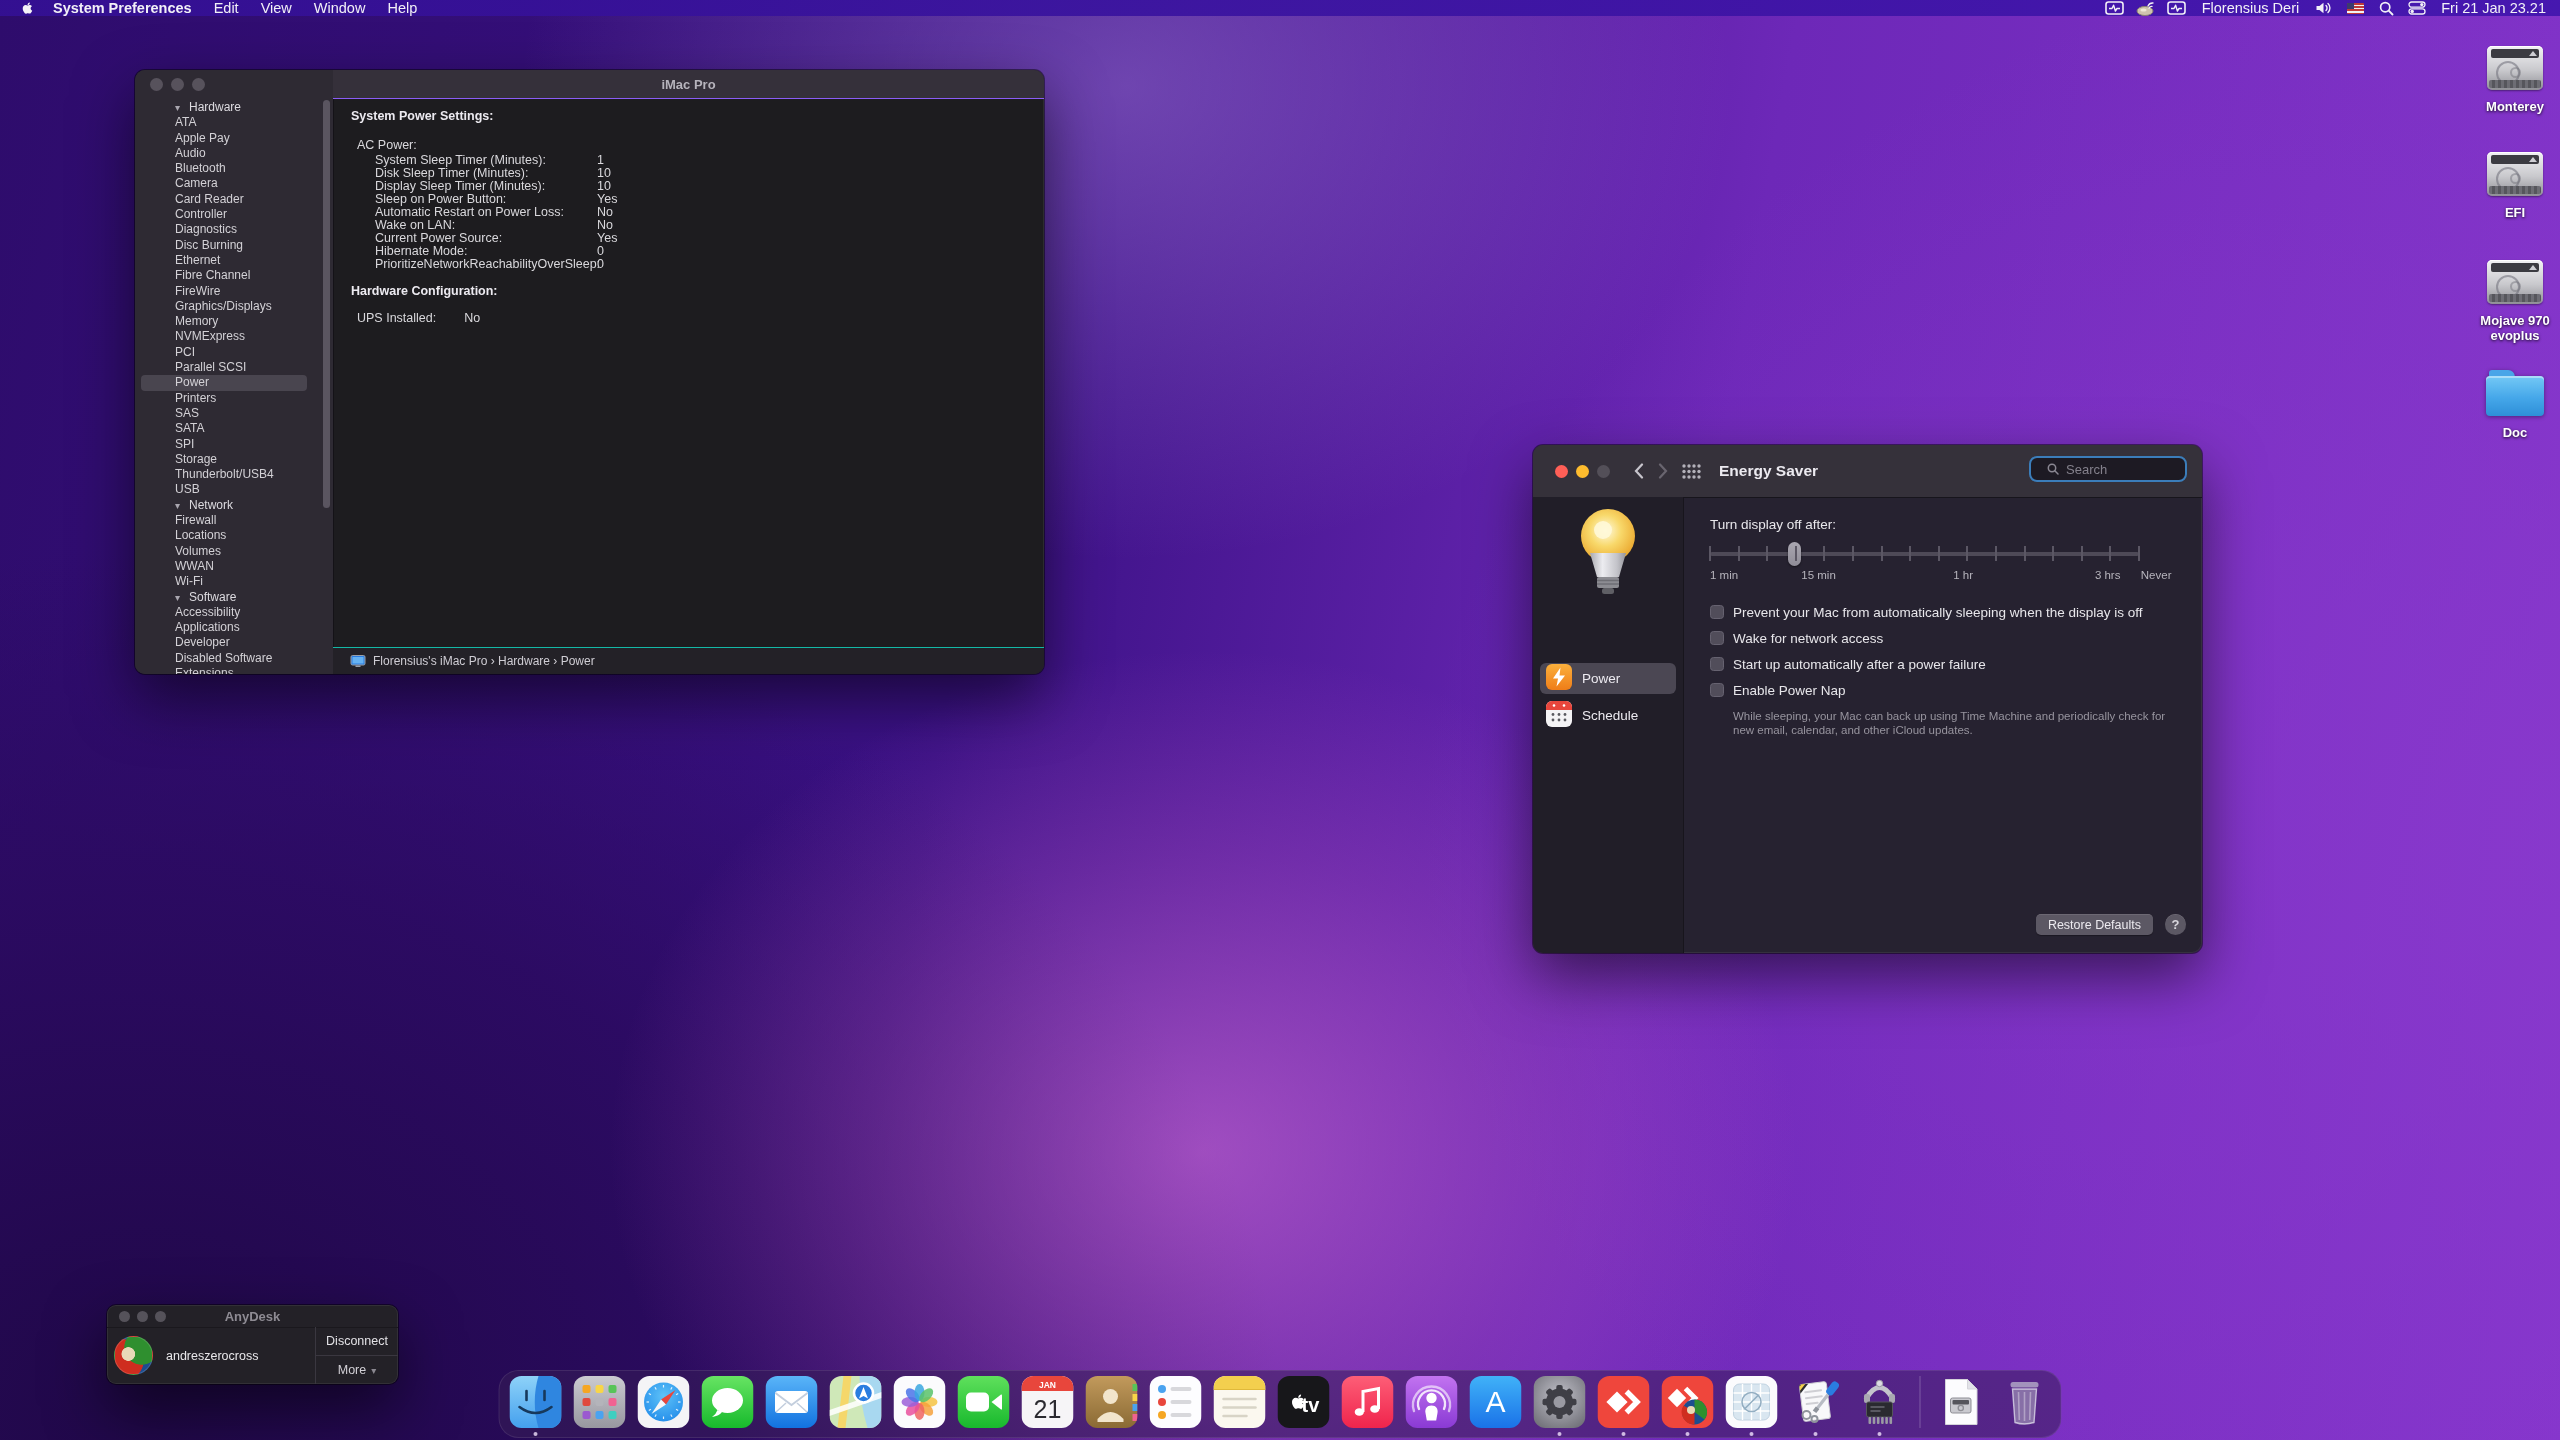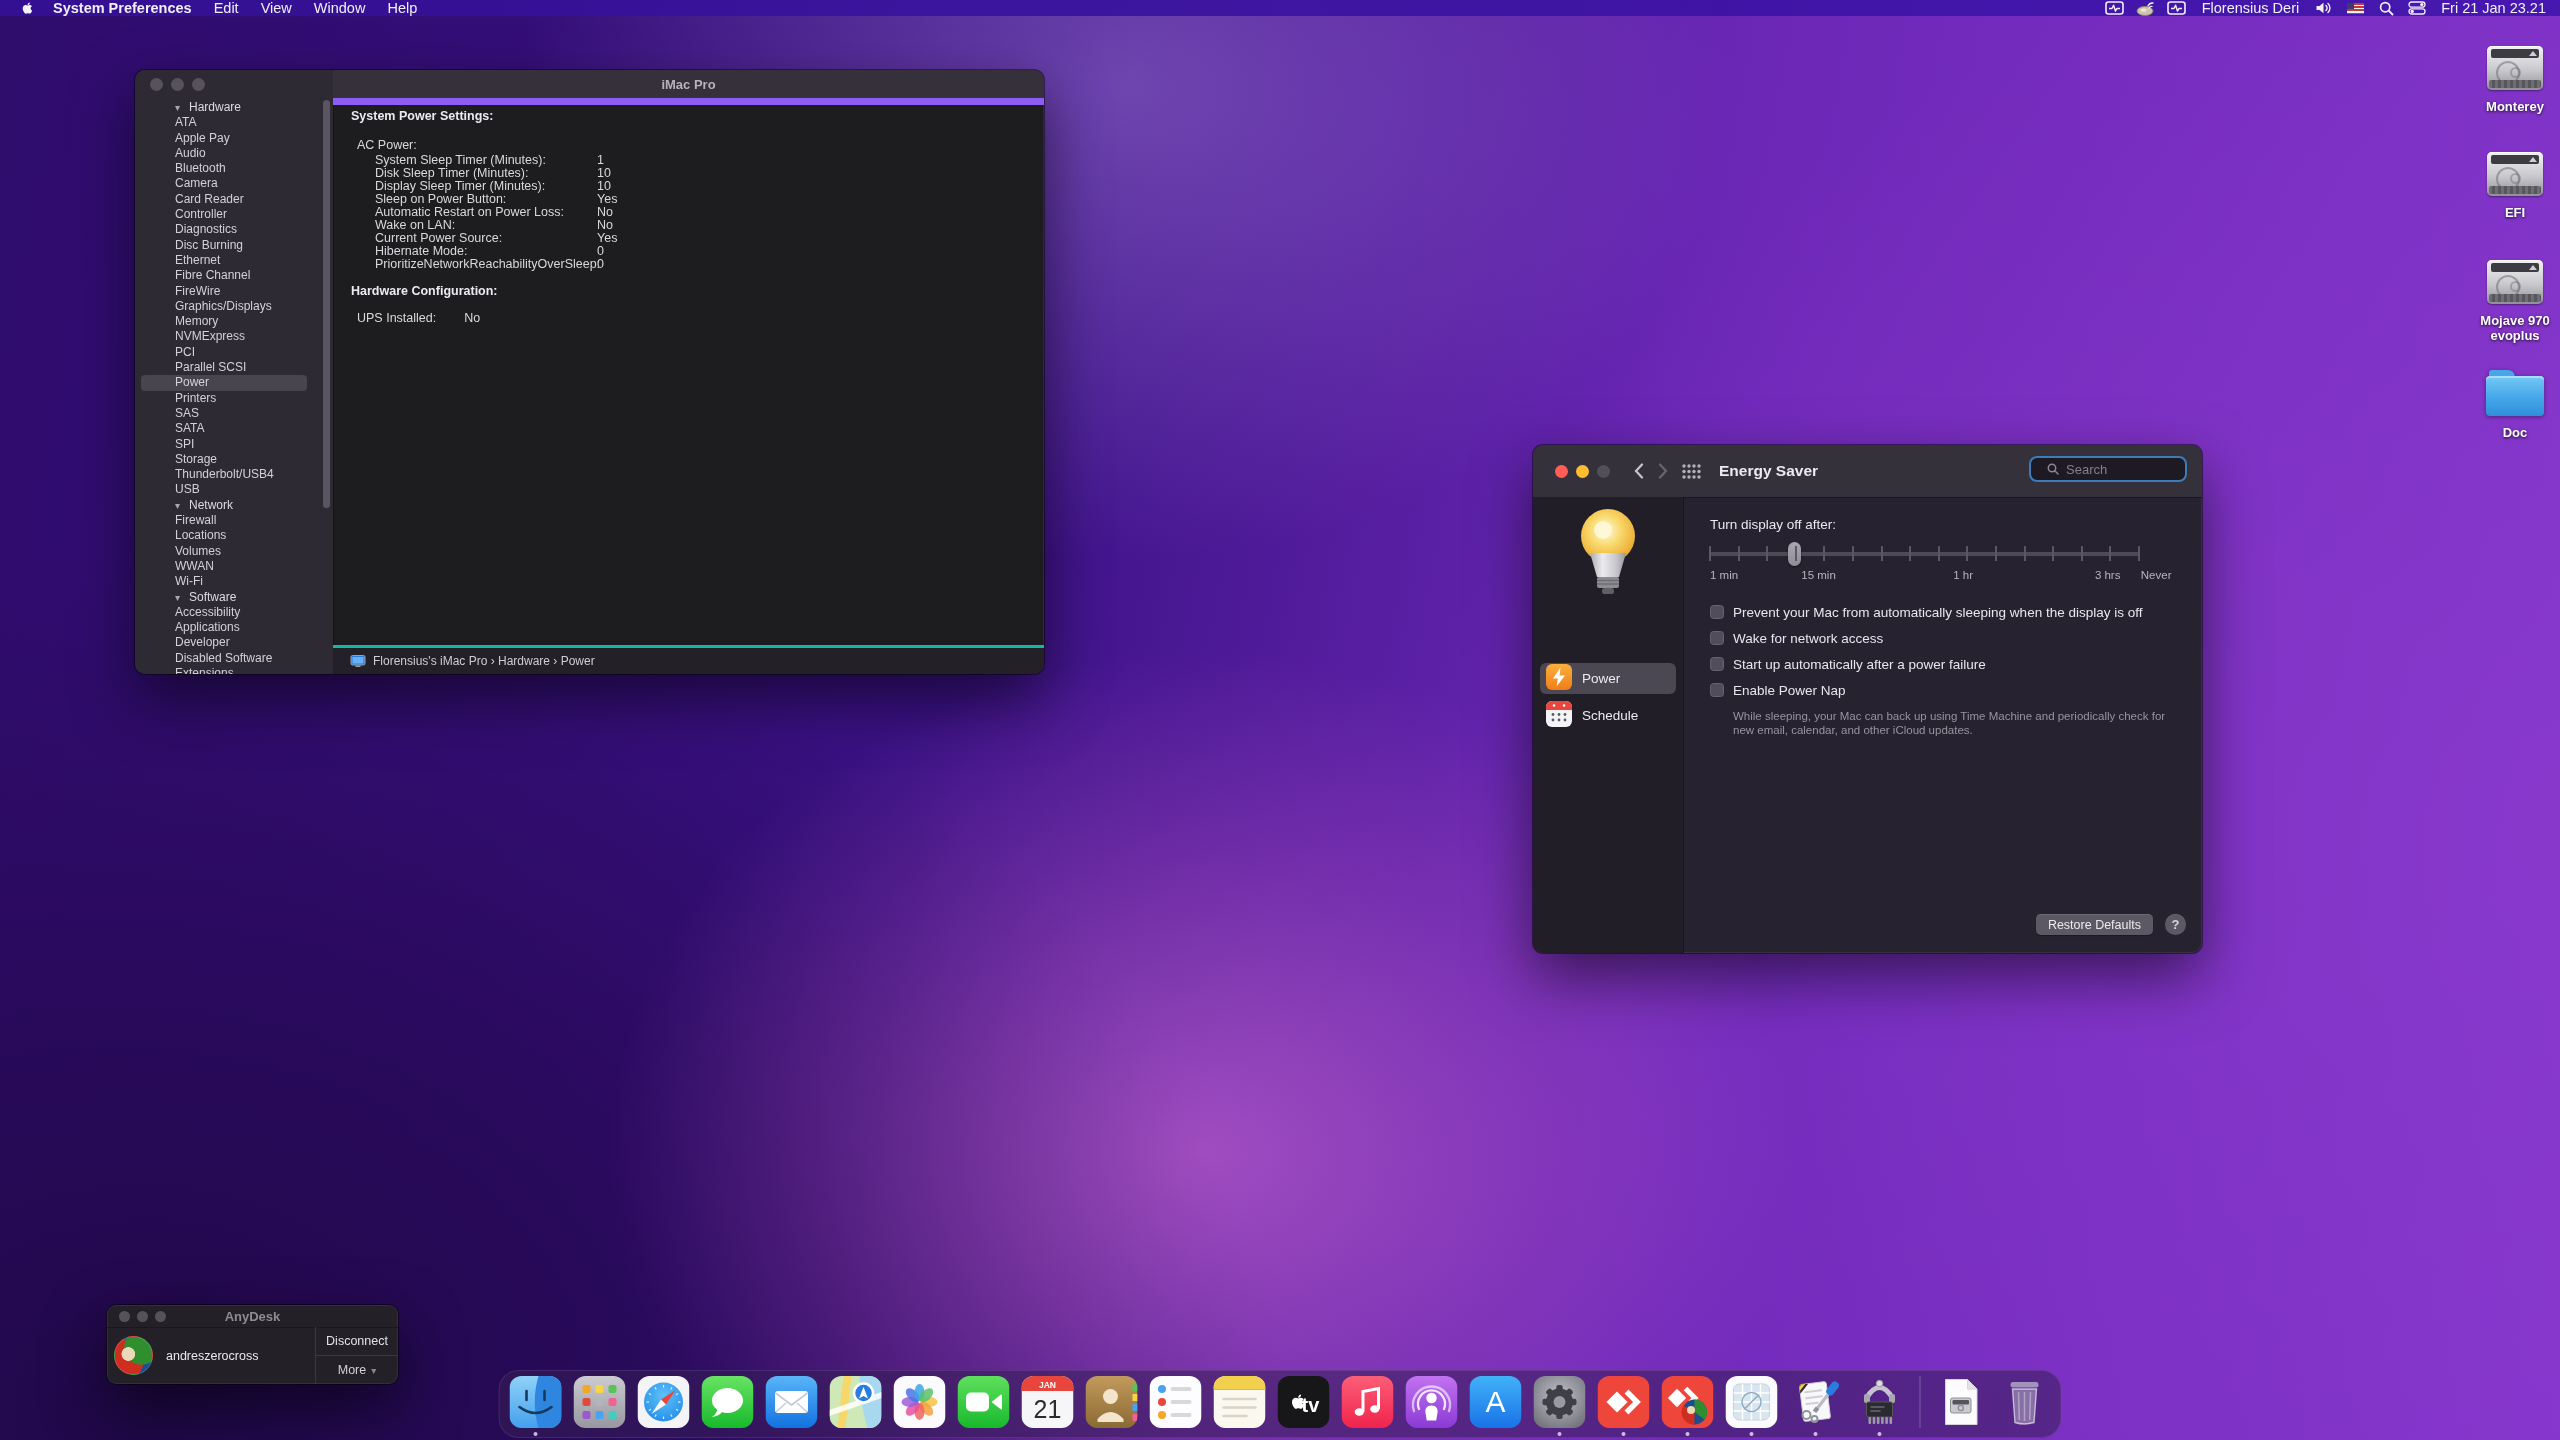--- a/index.html
+++ b/index.html
@@ -48,32 +48,32 @@
   .sysinfo{left:135px;top:70px;width:909px;height:604px;background:#1d1c1f;overflow:hidden;}
   .si-side{position:absolute;left:0;top:0;bottom:0;width:198px;background:#2e2a33;border-right:1px solid #141217;}
   .si-dots{position:absolute;left:15px;top:8px;display:flex;gap:8px;}
   .si-dots .tl-dot{background:#57525c;}
   .si-tree{position:absolute;left:0;right:0;top:30px;bottom:0;overflow:hidden;font-size:12px;color:#d3d1d6;line-height:15.3px;}
   .si-row{white-space:nowrap;padding-left:40px;}
   .si-row.root{color:#dddbe0;}
   .si-row.root .chev{display:inline-block;width:14px;color:#a9a6af;font-size:10px;}
   .si-row.selected{background:#49454f;border-radius:4px;margin:0 26px 0 6px;padding-left:34px;}
   .si-scroll{position:absolute;right:3px;top:30px;width:7px;height:408px;border-radius:4px;background:#615d68;opacity:.85;}
-  .si-titlebar{position:absolute;left:198px;right:0;top:0;height:28px;background:#35303a;border-bottom:7px solid #8b5cf6;
+  .si-titlebar{position:absolute;left:198px;right:0;top:0;height:28px;background:#35303a;border-bottom:1px solid #8b5cf6;
     display:flex;align-items:center;justify-content:center;color:#b6b3bc;font-size:13px;font-weight:bold;}
   .si-content{position:absolute;left:198px;right:0;top:28px;bottom:26px;padding:12px 0 0 18px;
     color:#d9d8dc;font-size:12.5px;line-height:13px;overflow:hidden;}
   .si-h{font-weight:bold;color:#eceaf0;}
   .si-group{margin:16px 0 2px 6px;}
   .si-kv{display:flex;margin-left:24px;}
   .si-kv .k{width:222px;}
   .si-h2{margin-top:14px;}
   .si-ups{margin:14px 0 0 6px;display:flex;}
   .si-ups .k{margin-right:28px;}
-  .si-statusbar{position:absolute;left:198px;right:0;bottom:0;height:26px;background:#232127;border-top:3px solid #14b8a6;
+  .si-statusbar{position:absolute;left:198px;right:0;bottom:0;height:26px;background:#232127;border-top:1px solid #14b8a6;
     display:flex;align-items:center;padding-left:17px;color:#cfcdd4;font-size:12px;gap:7px;}
   
   .energy{left:1533px;top:445px;width:669px;height:508px;background:#262230;}
   .es-titlebar{position:absolute;left:0;right:0;top:0;height:52px;background:#35313a;border-bottom:1px solid #17151c;
     border-radius:10px 10px 0 0;display:flex;align-items:center;}
   .es-dots{display:flex;gap:8px;margin-left:22px;}
   .es-nav{display:flex;align-items:center;gap:14px;margin-left:24px;color:#c7c5cc;}
   .es-title{margin-left:18px;color:#eceaf0;font-size:15.5px;font-weight:bold;}
   .search-field{position:absolute;right:15px;top:11px;width:158px;height:26px;border:2.5px solid #3b7dba;border-radius:8px;
     background:#1d1a23;display:flex;align-items:center;padding:0 16px;box-sizing:border-box;gap:5px;}

